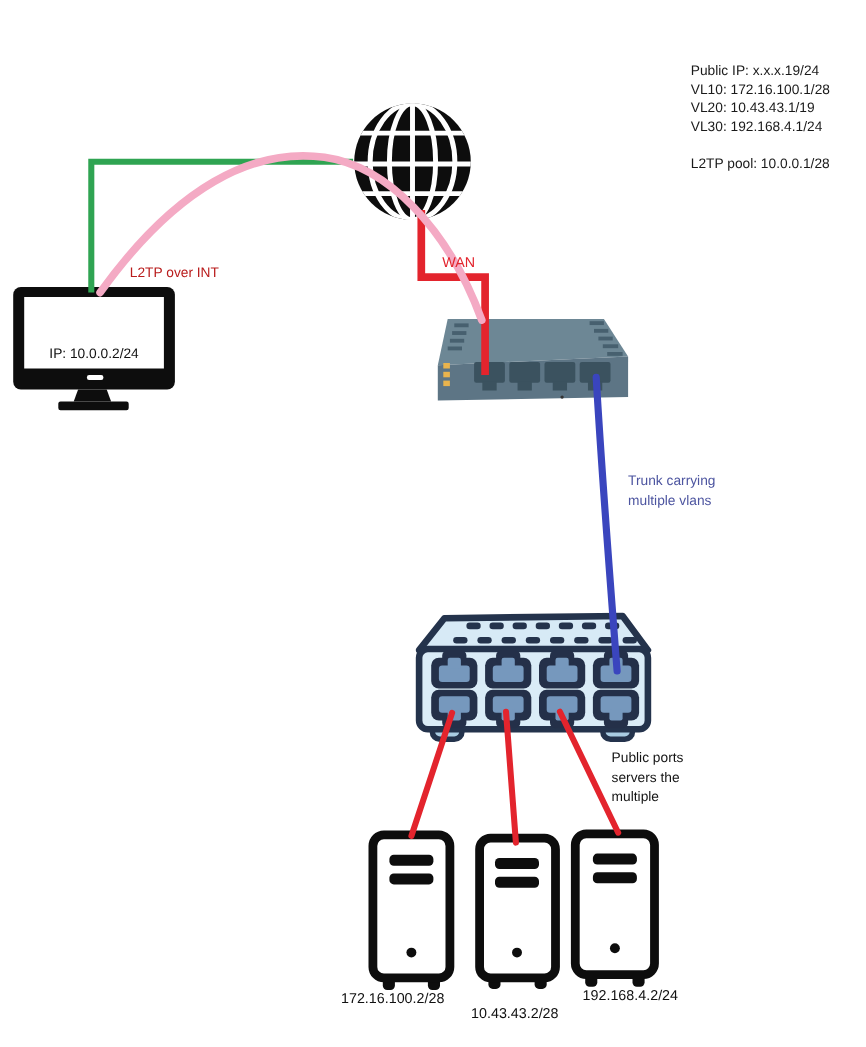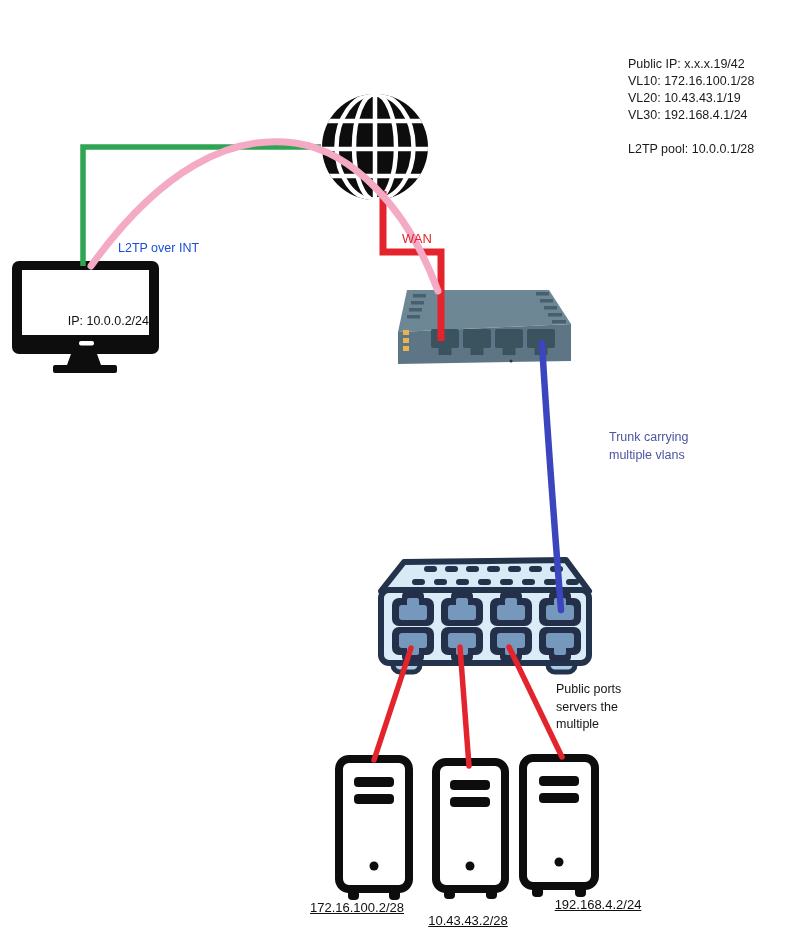--- a/index.html
+++ b/index.html
@@ -4,28 +4,28 @@
 <style>
   html,body{margin:0;padding:0;background:#ffffff;}
   .canvas{
     position:relative;width:787px;height:952px;background:#ffffff;
     font-family:"Liberation Sans",sans-serif;overflow:hidden;
   }
   .canvas svg{position:absolute;left:0;top:0;}
   .note{position:absolute;color:#1a1a1a;font-size:12.5px;line-height:17px;white-space:nowrap;}
   .note .spacer{height:17px;}
   .wan-label{position:absolute;left:402px;top:231px;color:#e3242d;font-size:13px;white-space:nowrap;}
-  .l2tp-label{position:absolute;left:118px;top:241px;color:#1d4ed8;font-size:12.5px;white-space:nowrap;}
-  .trunk-label{position:absolute;left:571px;top:429px;color:#4d55a0;font-size:12.5px;line-height:17.5px;white-space:nowrap;margin-left:38px;}
+  .l2tp-label{position:absolute;left:118px;top:241px;color:#b91c1c;font-size:12.5px;white-space:nowrap;}
+  .trunk-label{position:absolute;left:571px;top:429px;color:#4d55a0;font-size:12.5px;line-height:17.5px;white-space:nowrap;}
   .access-label{position:absolute;left:556px;top:681px;color:#141414;font-size:12.5px;line-height:17.5px;white-space:nowrap;}
-  .screen-ip{position:absolute;left:22px;top:314px;width:127px;text-align:right;font-size:12.5px;color:#111;}
-  .server-label{position:absolute;width:124px;text-align:center;font-size:13px;color:#111;white-space:nowrap;text-decoration:underline;}
+  .screen-ip{position:absolute;left:22px;top:314px;width:127px;text-align:center;font-size:12.5px;color:#111;}
+  .server-label{position:absolute;width:124px;text-align:center;font-size:13px;color:#111;white-space:nowrap;}
   .server-label.s1{left:295px;top:900px;}
   .server-label.s2{left:406px;top:896px;margin-top:17px;}
-  .server-label.s3{left:536px;top:897px;}
+  .server-label.s3{left:511px;top:897px;}
 </style>
 </head>
 <body>
 
 <div class="canvas">
 
   <svg width="787" height="952" viewBox="0 0 787 952">
     <defs>
       <clipPath id="globeClip">
           <circle cx="375" cy="147" r="53"></circle>
@@ -161,21 +161,21 @@
     <path d="M 542 343 C 547 430 554 520 561 610" fill="none" stroke="#3a45be" stroke-width="6.5" stroke-linecap="round"></path>
     <g stroke="#e3242d" stroke-width="5.5" stroke-linecap="round" fill="none">
       <path d="M 411 648 L 374 760"></path>
       <path d="M 460 647 L 469 766"></path>
       <path d="M 509 647 L 562 757"></path>
     </g>
     <path d="M 91 266 C 160 170 230 134 295 143 C 352 151 407 207 438 291" fill="none" stroke="#f4aac4" stroke-width="7" stroke-linecap="round"></path>
   </svg>
 
   <div class="note" style="left:628px;top:56px;">
-    <div>Public IP: x.x.x.19/42</div>
+    <div>Public IP: x.x.x.19/24</div>
     <div>VL10: 172.16.100.1/28</div>
     <div>VL20: 10.43.43.1/19</div>
     <div>VL30: 192.168.4.1/24</div>
     <div class="spacer"></div>
     <div>L2TP pool: 10.0.0.1/28</div>
   </div>
 
   <div class="l2tp-label">L2TP over INT</div>
 
   <div class="wan-label">WAN</div>

